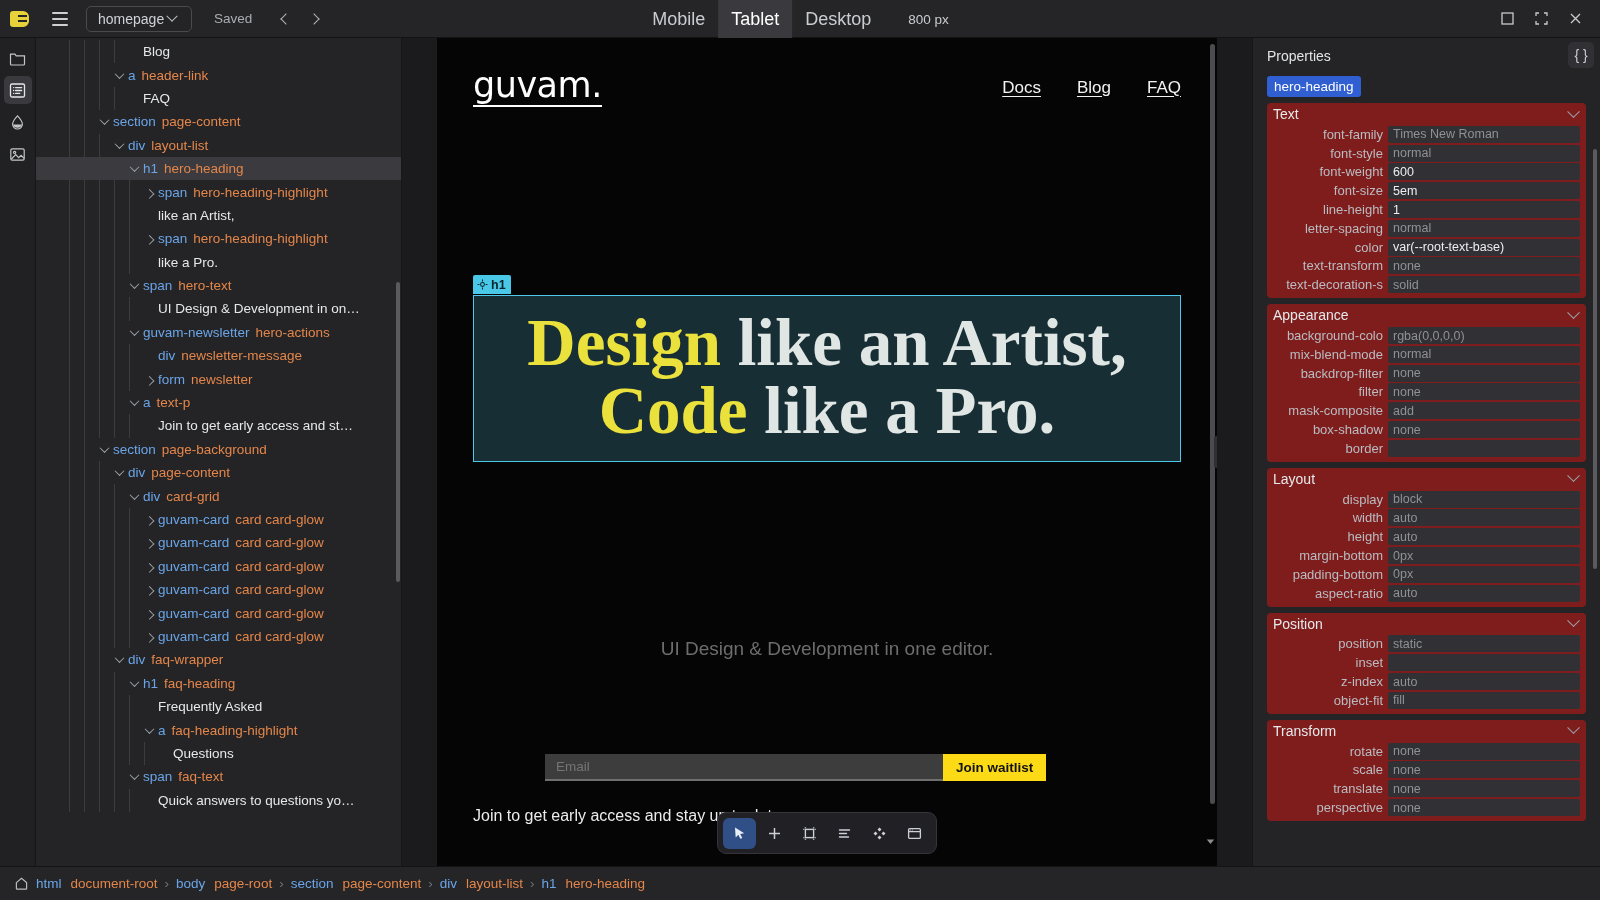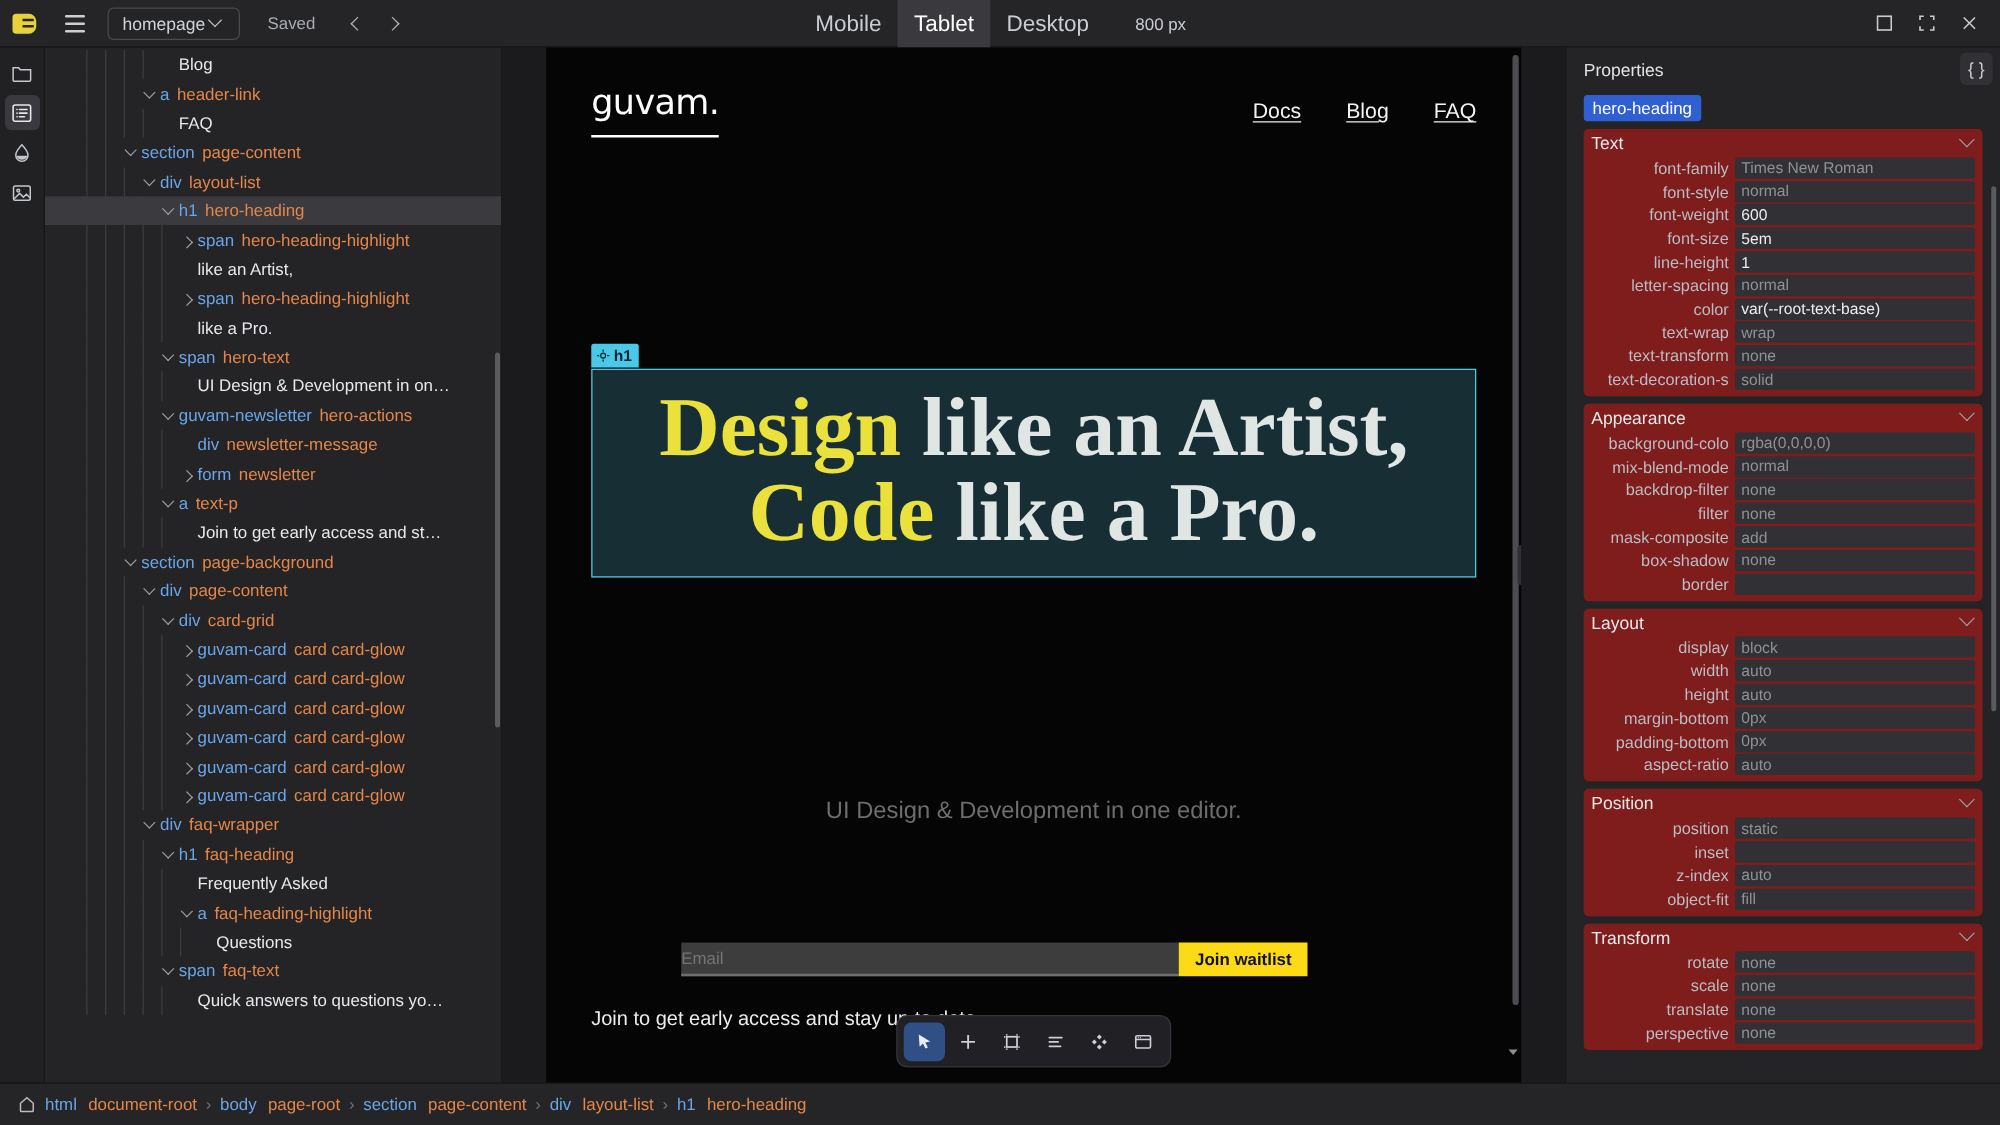--- a/index.html
+++ b/index.html
@@ -88,39 +88,39 @@
 
   
   .canvas-wrap { flex: 1 1 auto; background: #1b1b1d; position: relative; min-width: 0;
       display: flex; justify-content: center; }
   .canvas { width: 780px; background: #050505; position: relative; overflow: hidden; }
   .cv-scroll { position: absolute; right: 2px; top: 6px; width: 5px; height: 760px;
       background: #4c4c50; border-radius: 3px; }
   .cv-arrow { position: absolute; right: 0px; bottom: 18px; width: 14px; height: 14px;
       display:flex; align-items:center; justify-content:center; }
   .site-head { display: flex; align-items: center; padding: 30px 36px 0 36px; }
-  .brand { font-size: 28px; color: #fdfdfd; font-weight: 400; letter-spacing: -0.5px;
-      border-bottom: 2.5px solid #fdfdfd; padding-bottom: 12px; line-height: 1;
+  .brand { font-size: 35px; color: #fdfdfd; font-weight: 400; letter-spacing: -0.5px;
+      border-bottom: 2.5px solid #fdfdfd; padding-bottom: 2px; line-height: 1;
       font-family: "DejaVu Sans", sans-serif; }
   .site-nav { margin-left: auto; display: flex; gap: 36px; }
   .site-nav a { font-size: 17px; color: #f2f2f2; text-underline-offset: 3px; }
   .hero-box { position: absolute; left: 36px; right: 36px; top: 257px; }
   .sel-badge { position: absolute; left: 0; top: -20px; height: 19px; background: #49c8e8;
       color: #06232c; font-size: 12.5px; display: flex; align-items: center; gap: 3px;
       padding: 0 5px 0 4px; font-weight: 700; border-radius: 2px 2px 0 0; }
   .hero-h1 { border: 1px solid #4fc9ea; background: rgba(35,72,84,0.62);
       text-align: center; padding: 12px 10px 16px 10px;
       font-family: "Liberation Serif", serif; font-weight: 600; font-size: 67px; line-height: 1.02;
       color: #dfe6e4; }
   .hl { color: #ebe13c; }
   .hero-sub { position: absolute; left: 0; right: 0; top: 600px; text-align: center;
       font-size: 19px; color: #6d6d6e; }
   .form-row { position: absolute; left: 108px; top: 716px; display: flex; }
   .email-in { width: 398px; height: 27px; background: #3d3d3d; border: 0; border-bottom: 2px solid #6f6f6f;
-      color: #9d9d9d; font-size: 13.5px; padding: 0 0; font-family: "Liberation Sans", sans-serif; }
+      color: #9d9d9d; font-size: 13.5px; padding: 0 11px; font-family: "Liberation Sans", sans-serif; }
   .wait-btn { height: 27px; background: #fcdb16; color: #121212; border: 0; font-size: 13.5px;
       font-weight: 700; padding: 0 13px; cursor: pointer; font-family: "Liberation Sans", sans-serif; }
   .join-p { position: absolute; left: 0; top: 769px; width: 100%; text-align: left;
       padding-left: 36px; font-size: 16px; color: #ececec; }
 
   .float-tools { position: absolute; left: 50%; transform: translateX(-50%); bottom: 12px;
       height: 42px; background: #202025; border: 1px solid #34343a; border-radius: 9px;
       display: flex; align-items: center; padding: 0 5px; gap: 2px; z-index: 5; }
   .ftool { width: 33px; height: 31px; border-radius: 6px; display: flex;
       align-items: center; justify-content: center; cursor: pointer; }
@@ -789,24 +789,20 @@
               <div class="plabel">line-height</div>
               <div class="pval set">1</div>
             </div>
             <div class="prow">
               <div class="plabel">letter-spacing</div>
               <div class="pval">normal</div>
             </div>
             <div class="prow">
               <div class="plabel">color</div>
               <div class="pval set">var(--root-text-base)</div>
-            </div>
-            <div class="prow">
-              <div class="plabel">text-wrap</div>
-              <div class="pval">wrap</div>
             </div>
             <div class="prow">
               <div class="plabel">text-transform</div>
               <div class="pval">none</div>
             </div>
             <div class="prow">
               <div class="plabel">text-decoration-s</div>
               <div class="pval">solid</div>
             </div>
           </div>

